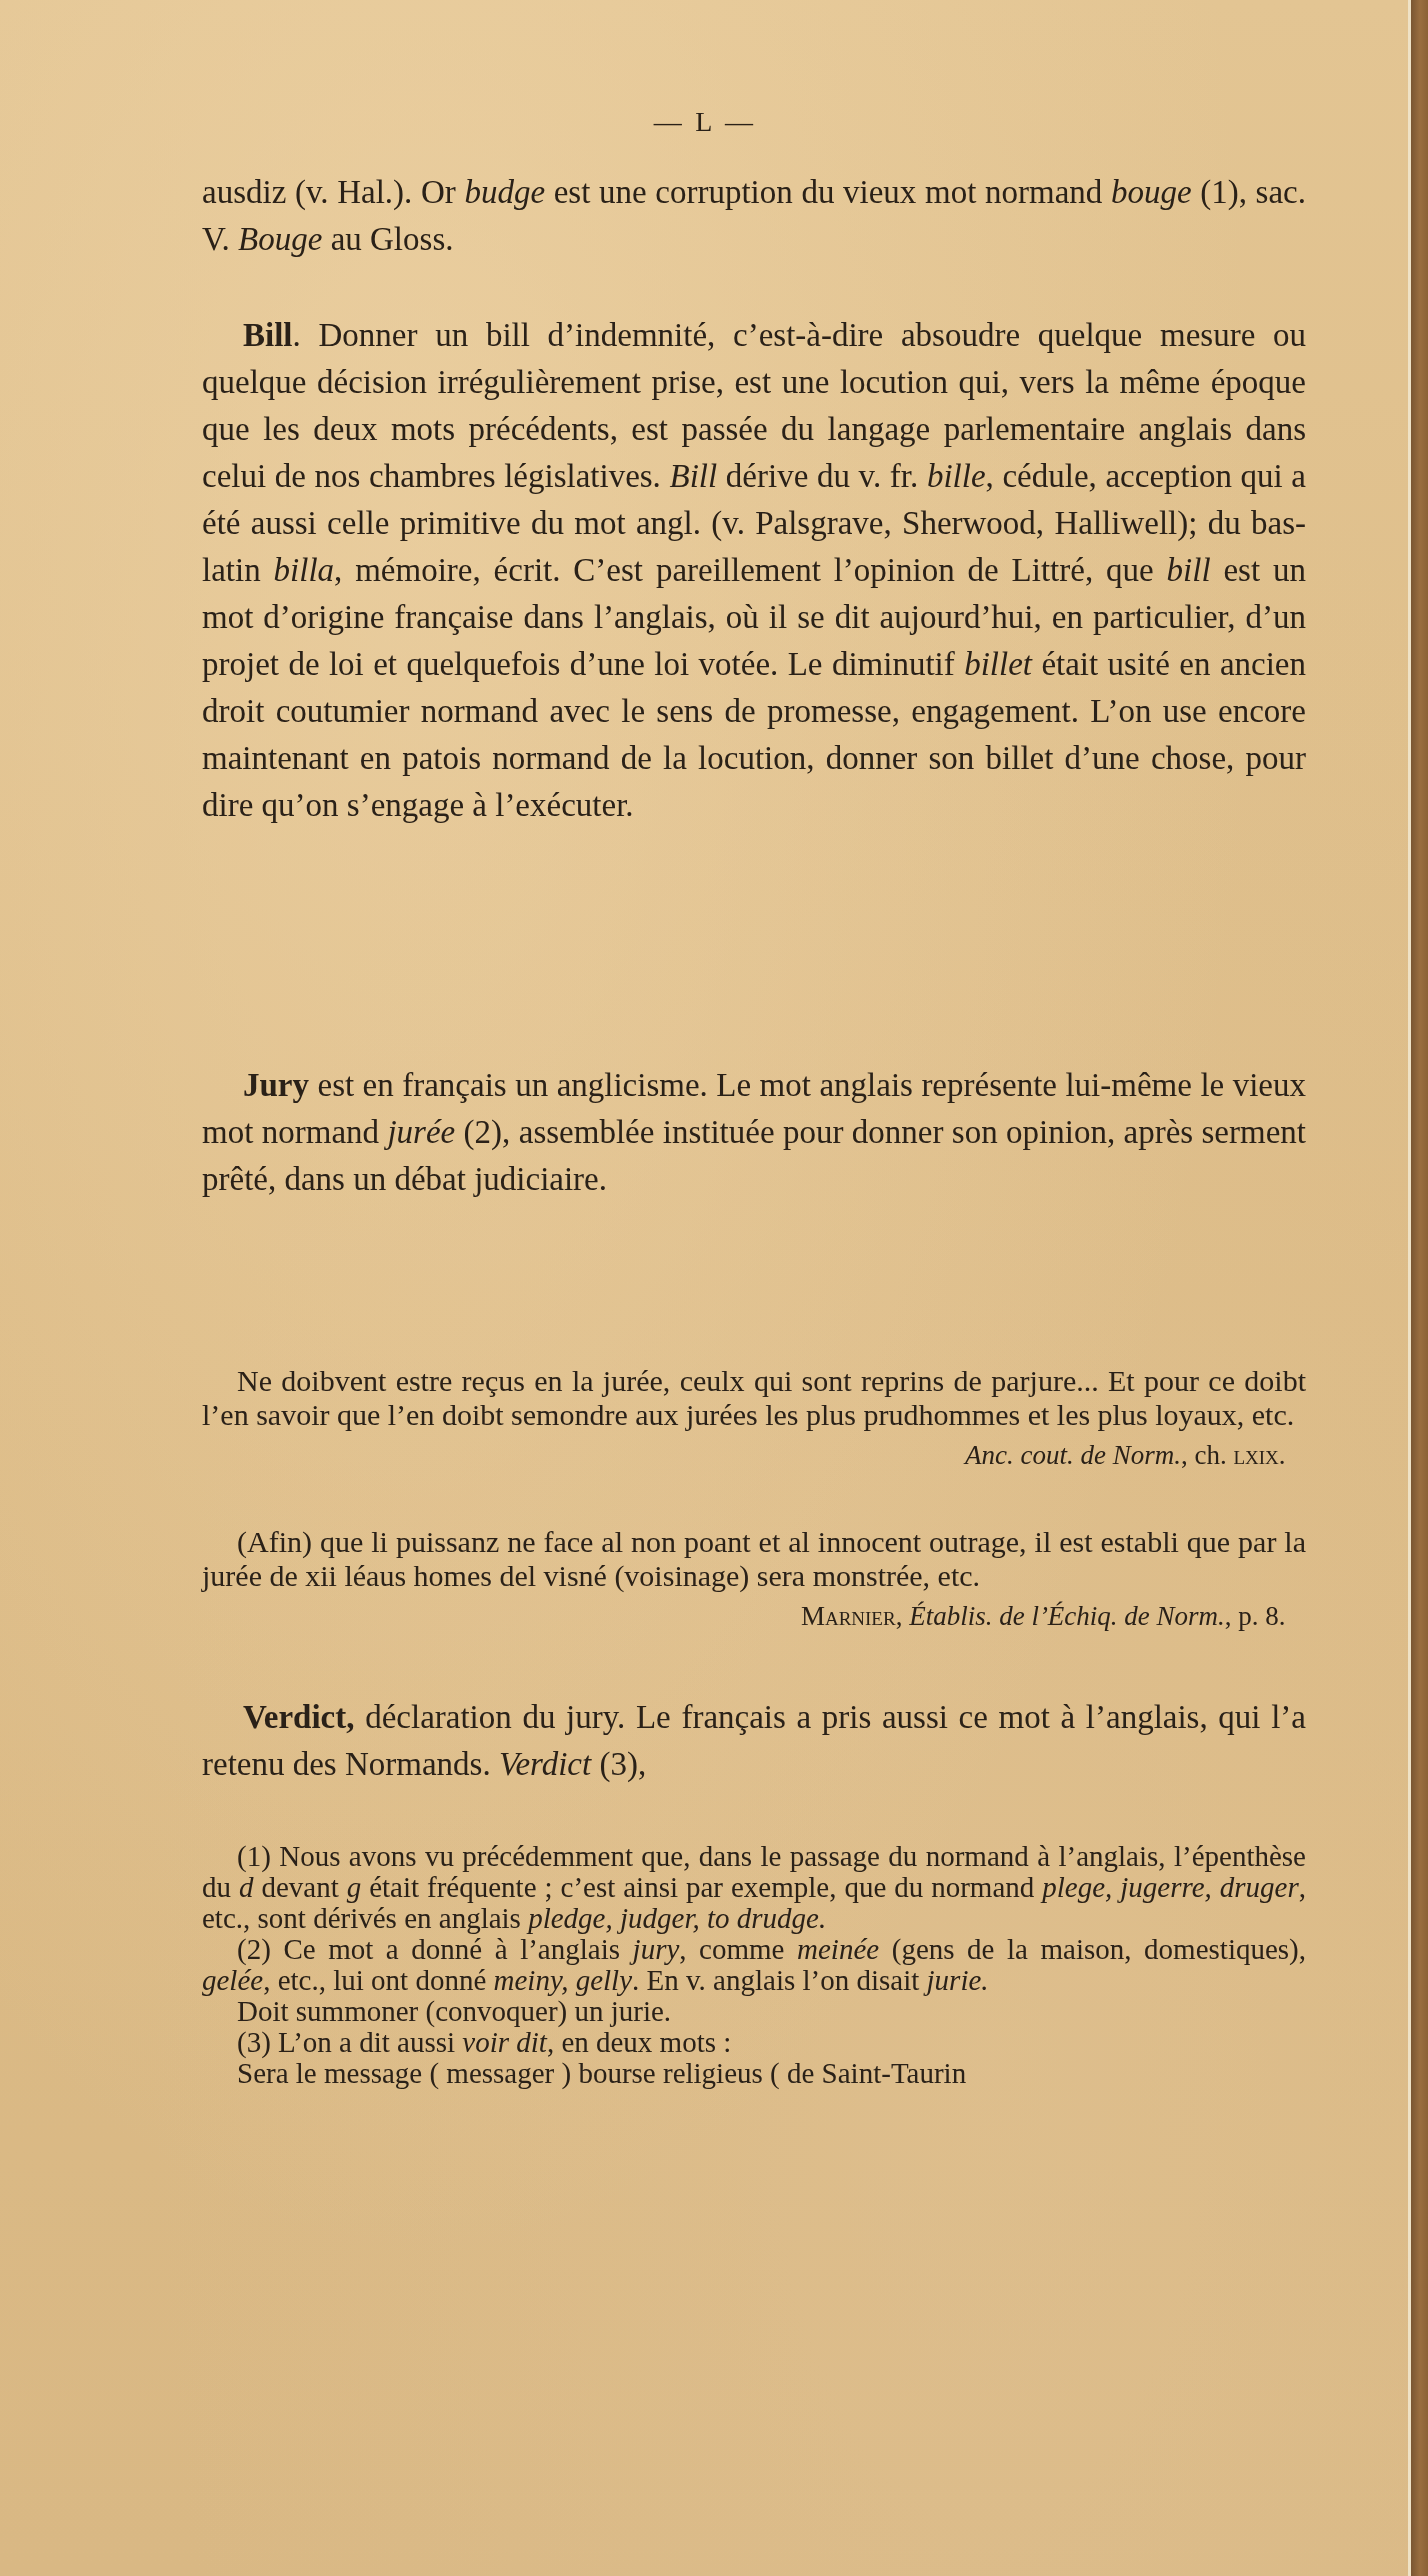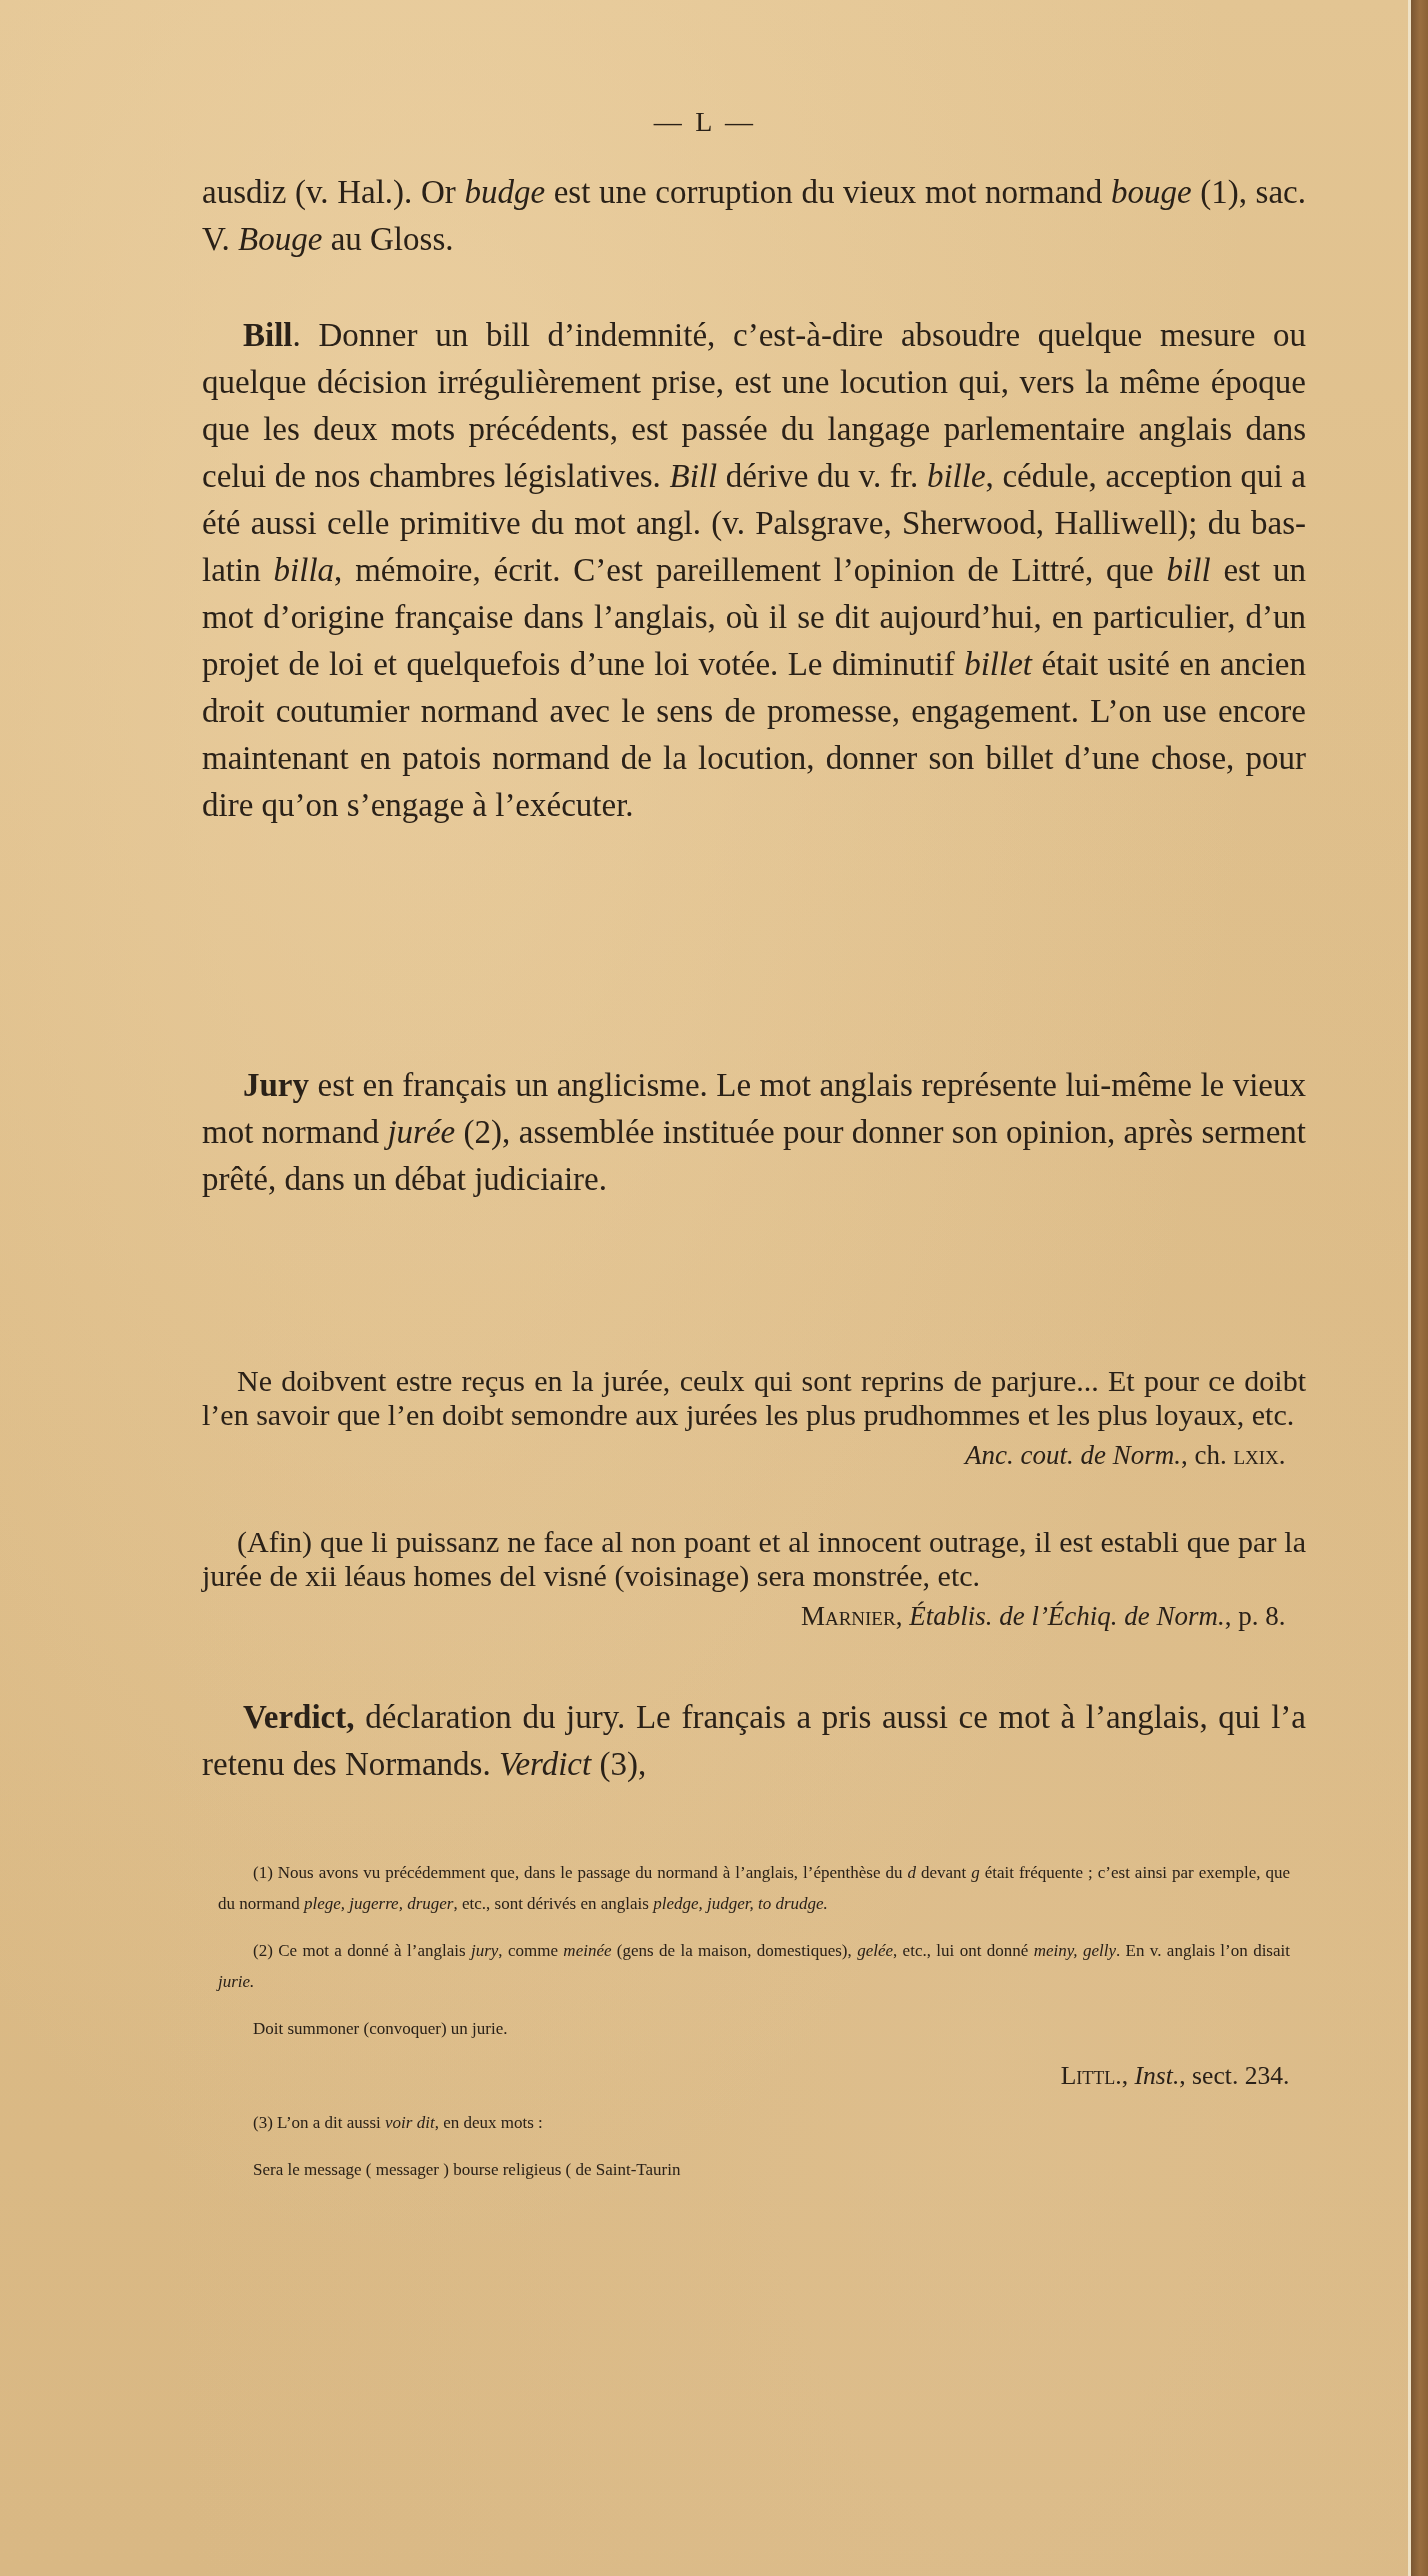--- a/index.html
+++ b/index.html
@@ -34,21 +34,21 @@
     text-align-last: left; hyphens: manual;
   }
   .body-text .indent { display: inline-block; width: 41px; }
   .hw { font-weight: bold; }
   .it { font-style: italic; }
   .quote {
     font-size: 30px; line-height: 34px; text-align: justify; margin: 0;
   }
   .cite { font-size: 27px; line-height: 31px; text-align: right; margin: 8px; padding-right: 12.4px; }
   .sc { font-variant: small-caps; }
-  .note { font-size: 17px; line-height: 31px; text-align: justify; margin: 16px; }
+  .note { font-size: 29px; line-height: 31px; text-align: justify; margin: 0; }
   .note-cite { font-size: 25.6px; line-height: 31px; text-align: right; margin: 0; padding-right: 16.5px; }
 </style>
 </head>
 <body>
 
 <div class="page"></div>
 <div class="binding-edge"></div>
 <div class="binding"></div>
 
 <div class="running-head">— L —</div>
@@ -76,17 +76,16 @@
 </div>
 
 <div class="text-block" style="top:1694px;">
   <p class="body-text"><span class="indent"></span><span class="hw">Verdict,</span><span><span> déclaration du jury. Le français a pris aussi ce mot à l’anglais, qui l’a retenu des Normands. </span><span class="it">Verdict</span><span> (3),</span></span></p>
 </div>
 
 <div class="text-block" style="top:1841px;">
   <p class="note"><span style="display:inline-block;width:35px"></span><span>(1)</span><span><span> Nous avons vu précédemment que, dans le passage du normand à l’anglais, l’épenthèse du </span><span class="it">d</span><span> devant </span><span class="it">g</span><span> était fréquente ; c’est ainsi par exemple, que du normand </span><span class="it">plege, jugerre, druger</span><span>, etc., sont dérivés en anglais </span><span class="it">pledge, judger, to drudge.</span></span></p>
   <p class="note"><span style="display:inline-block;width:35px"></span><span>(2)</span><span><span> Ce mot a donné à l’anglais </span><span class="it">jury</span><span>, comme </span><span class="it">meinée</span><span> (gens de la maison, domestiques), </span><span class="it">gelée</span><span>, etc., lui ont donné </span><span class="it">meiny, gelly</span><span>. En v. anglais l’on disait </span><span class="it">jurie.</span></span></p>
   <p class="note"><span style="display:inline-block;width:35px"></span><span>Doit summoner (convoquer) un jurie.</span></p>
-  <p class="note-cite"><span class="sc">Littl.</span><span>, </span><span class="it">Inst.</span><span>, sect. 234.</span></p>
   <p class="note"><span style="display:inline-block;width:35px"></span><span>(3)</span><span><span> L’on a dit aussi </span><span class="it">voir dit</span><span>, en deux mots :</span></span></p>
   <p class="note"><span style="display:inline-block;width:35px"></span><span>Sera le message ( messager ) bourse religieus ( de Saint-Taurin</span></p>
 </div>
 
 
 </body></html>

